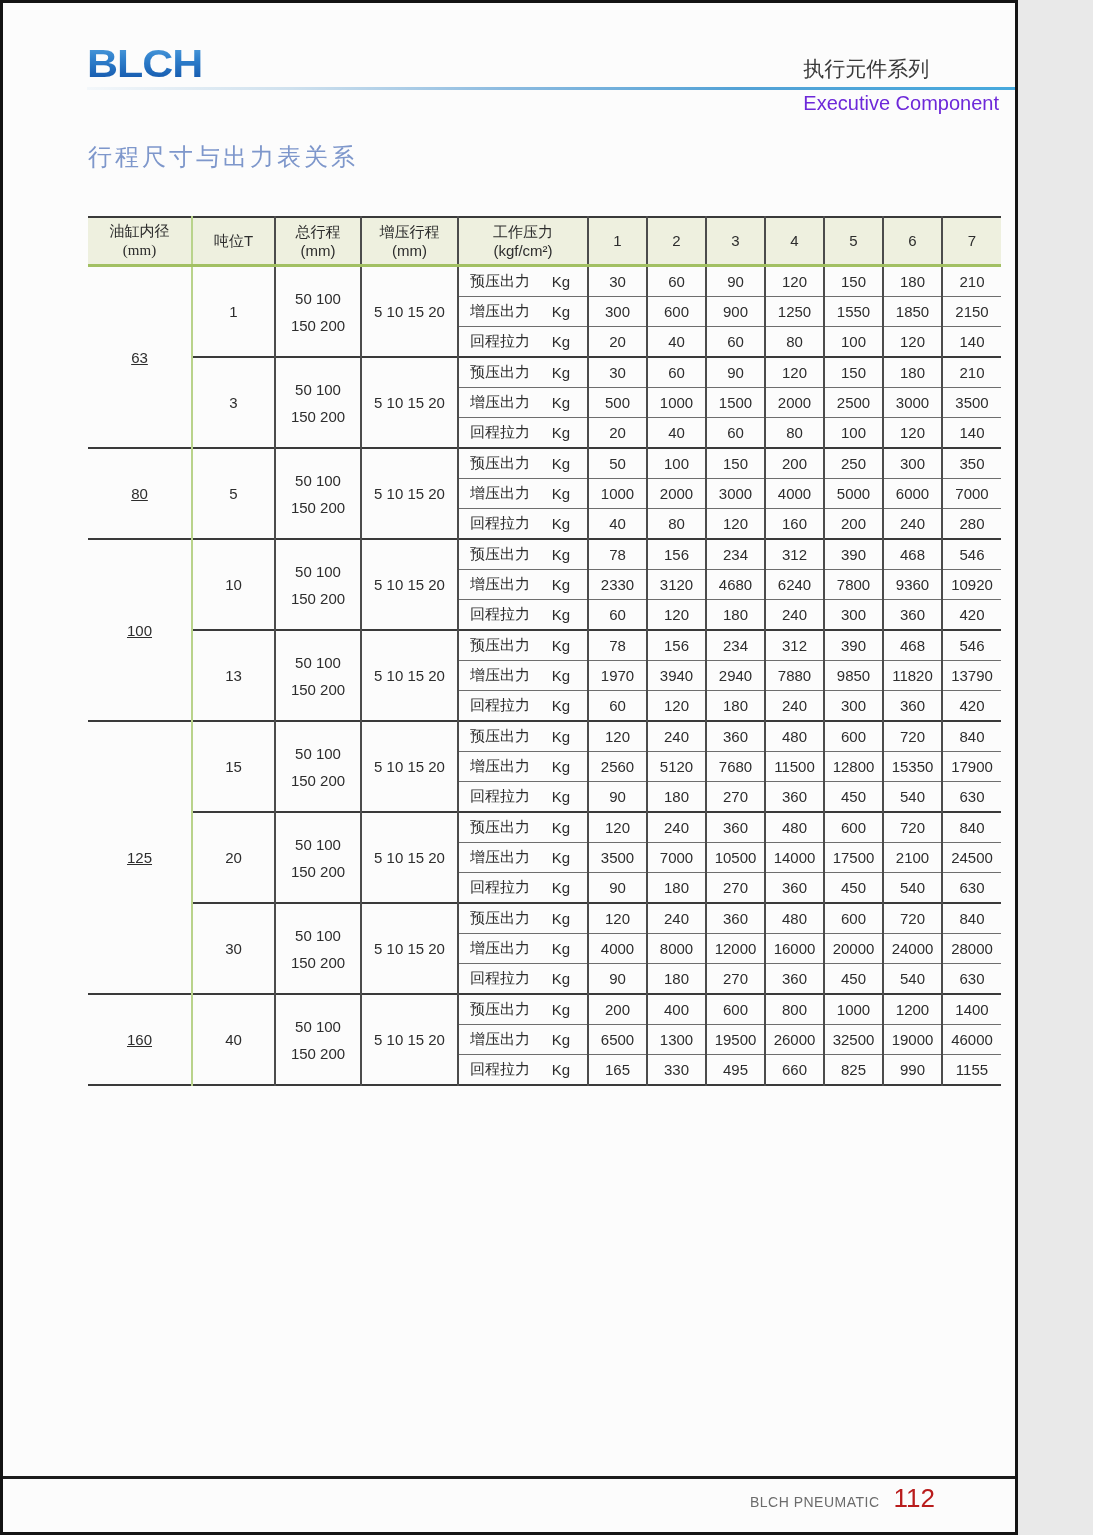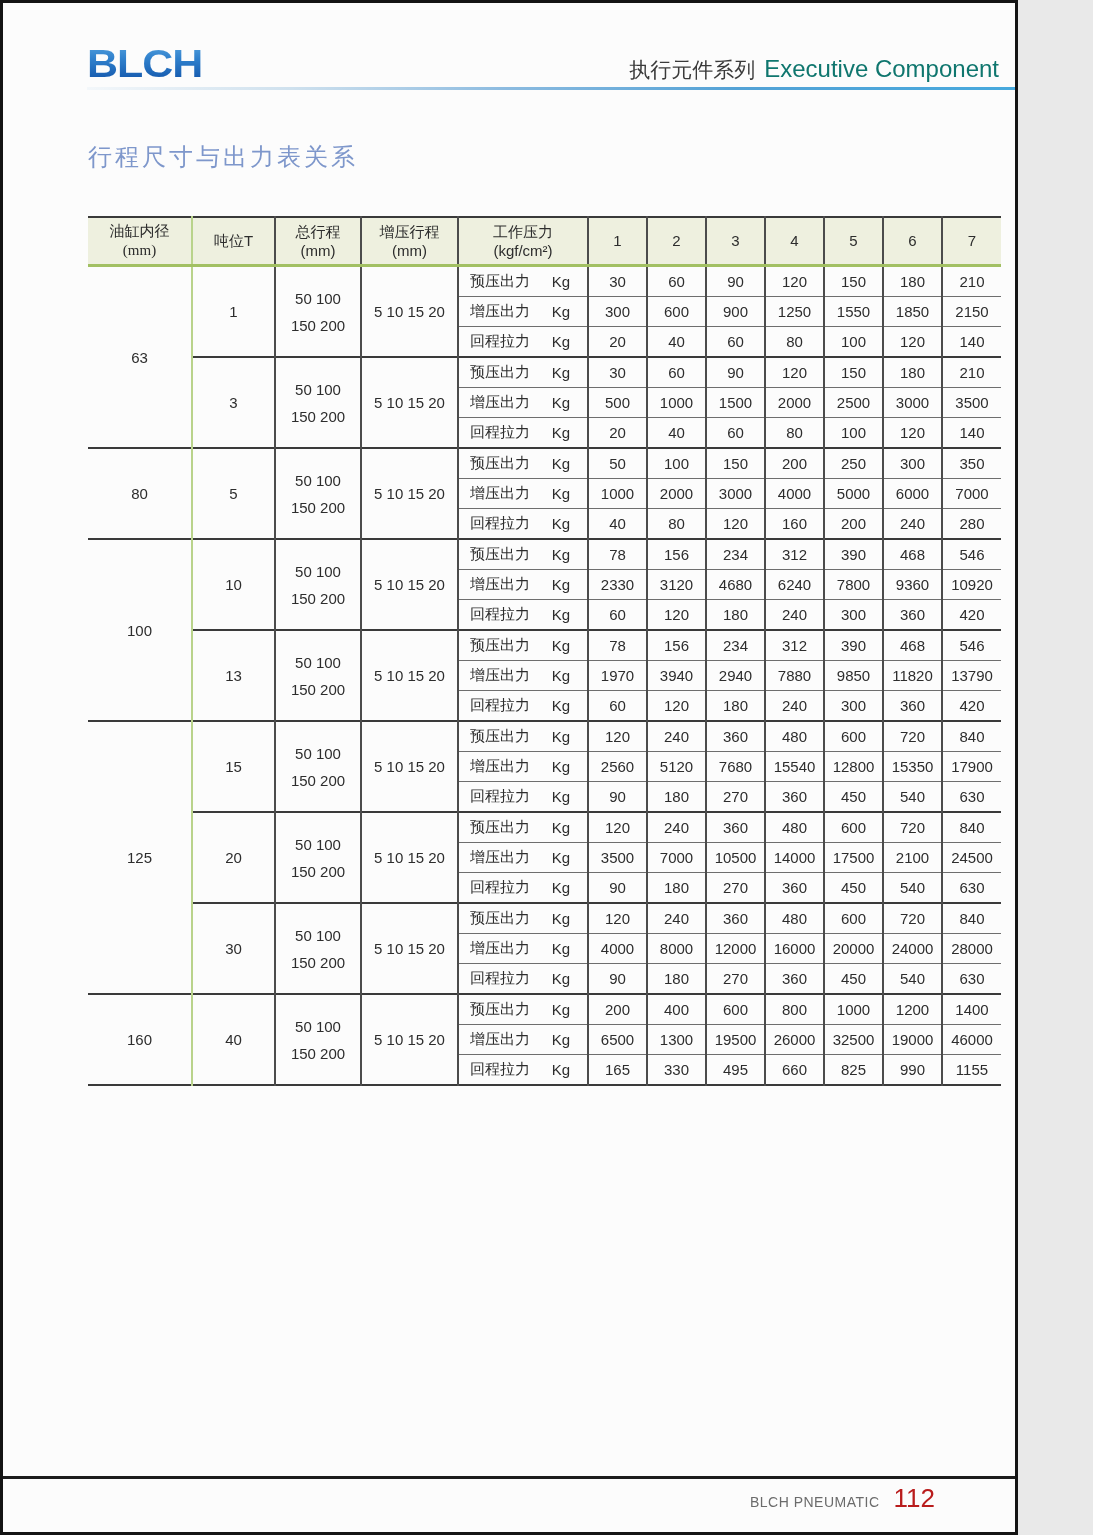--- a/index.html
+++ b/index.html
@@ -20,24 +20,24 @@
   .logo{
     position:absolute;left:84px;top:38px;
     font-size:43px;font-weight:800;letter-spacing:-1px;
     transform:scaleY(0.92);transform-origin:top left;
     background:linear-gradient(180deg,#5aa6e0 0%,#2f80cc 40%,#0d4da4 100%);
     -webkit-background-clip:text;background-clip:text;
     color:transparent;
   }
   .header-right{
     position:absolute;top:52px;right:16px;
-    display:flex;align-items:baseline;gap:9px;white-space:nowrap;
+    display:flex;align-items:baseline;gap:9px;white-space:nowrap;flex-direction:column;
   }
   .header-right .cn{font-size:21px;color:#3a3a3a;font-weight:500;}
-  .header-right .en{font-size:24px;color:#0f766e;}
+  .header-right .en{font-size:20px;color:#6d28d9;}
   .header-rule{
     position:absolute;left:84px;right:0;top:84px;height:3px;
     background:linear-gradient(to right,#f3f7fa 0%,#cfe1ee 22%,#8cbbe0 45%,#53a2d6 70%,#47a9dd 100%);
   }
   
   .section-title{
     position:absolute;left:85px;top:138px;
     font-size:24px;color:#7e97cb;letter-spacing:3px;
   }
   
@@ -51,21 +51,21 @@
     background:#eef0df;
     border-top:2px solid #3a3a3a;
     border-bottom:3px solid #a2c063;
     border-right:2px solid #4c4c4c;
     height:46px;font-weight:normal;font-size:15px;line-height:1.3;
     padding:0;text-align:center;
   }
   thead th:first-child{border-right:2px solid #b9d38b;font-family:Liberation Serif, serif;}
   thead th:last-child{border-right:none;}
   tbody td{text-align:center;height:29px;padding:0;font-size:15px;}
-  .c-bore{border-right:2px solid #b9d38b;}
+  .c-bore{border-right:2px solid #b9d38b;text-decoration:underline;}
   .c-ton,.c-stroke,.c-boost,.c-press{border-right:2px solid #4c4c4c;}
   .c-val{border-right:2px solid #4c4c4c;}
   .c-val.last{border-right:none;}
   tr.bore-start td{border-top:2px solid #3a3a3a;}
   tr.ton-start td{border-top:2px solid #3a3a3a;}
   tr.sub-row .c-press,tr.sub-row .c-val{border-top:1px solid #6e6e6e;}
   .c-stroke div{line-height:27px;}
   .c-press .lblwrap{
     display:flex;justify-content:space-between;align-items:center;
     padding:0 17px 0 11px;
@@ -439,21 +439,21 @@
           <tr class="sub-row">
             <td class="c-press">
               <div class="lblwrap">
                 <span>增压出力</span>
                 <span>Kg</span>
               </div>
             </td>
             <td class="c-val">2560</td>
             <td class="c-val">5120</td>
             <td class="c-val">7680</td>
-            <td class="c-val">15540</td>
+            <td class="c-val">11500</td>
             <td class="c-val">12800</td>
             <td class="c-val">15350</td>
             <td class="c-val last">17900</td>
           </tr>
           <tr class="sub-row">
             <td class="c-press">
               <div class="lblwrap">
                 <span>回程拉力</span>
                 <span>Kg</span>
               </div>

